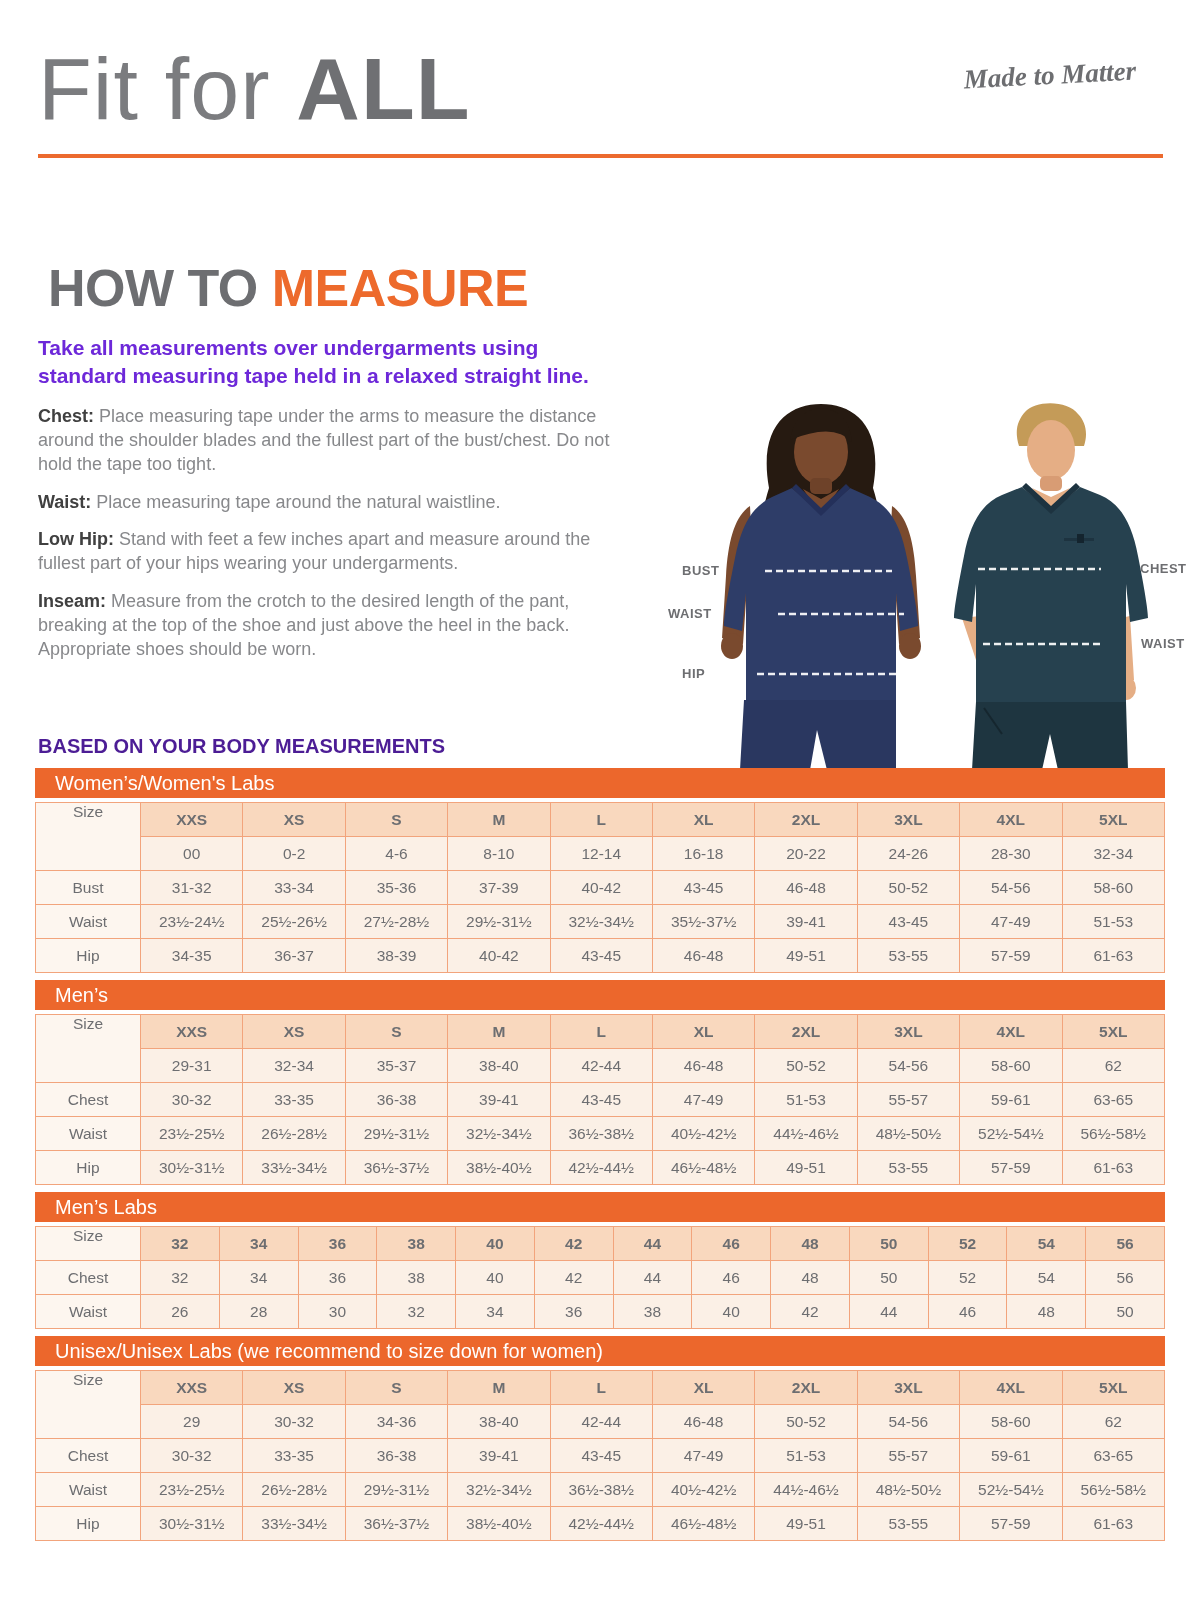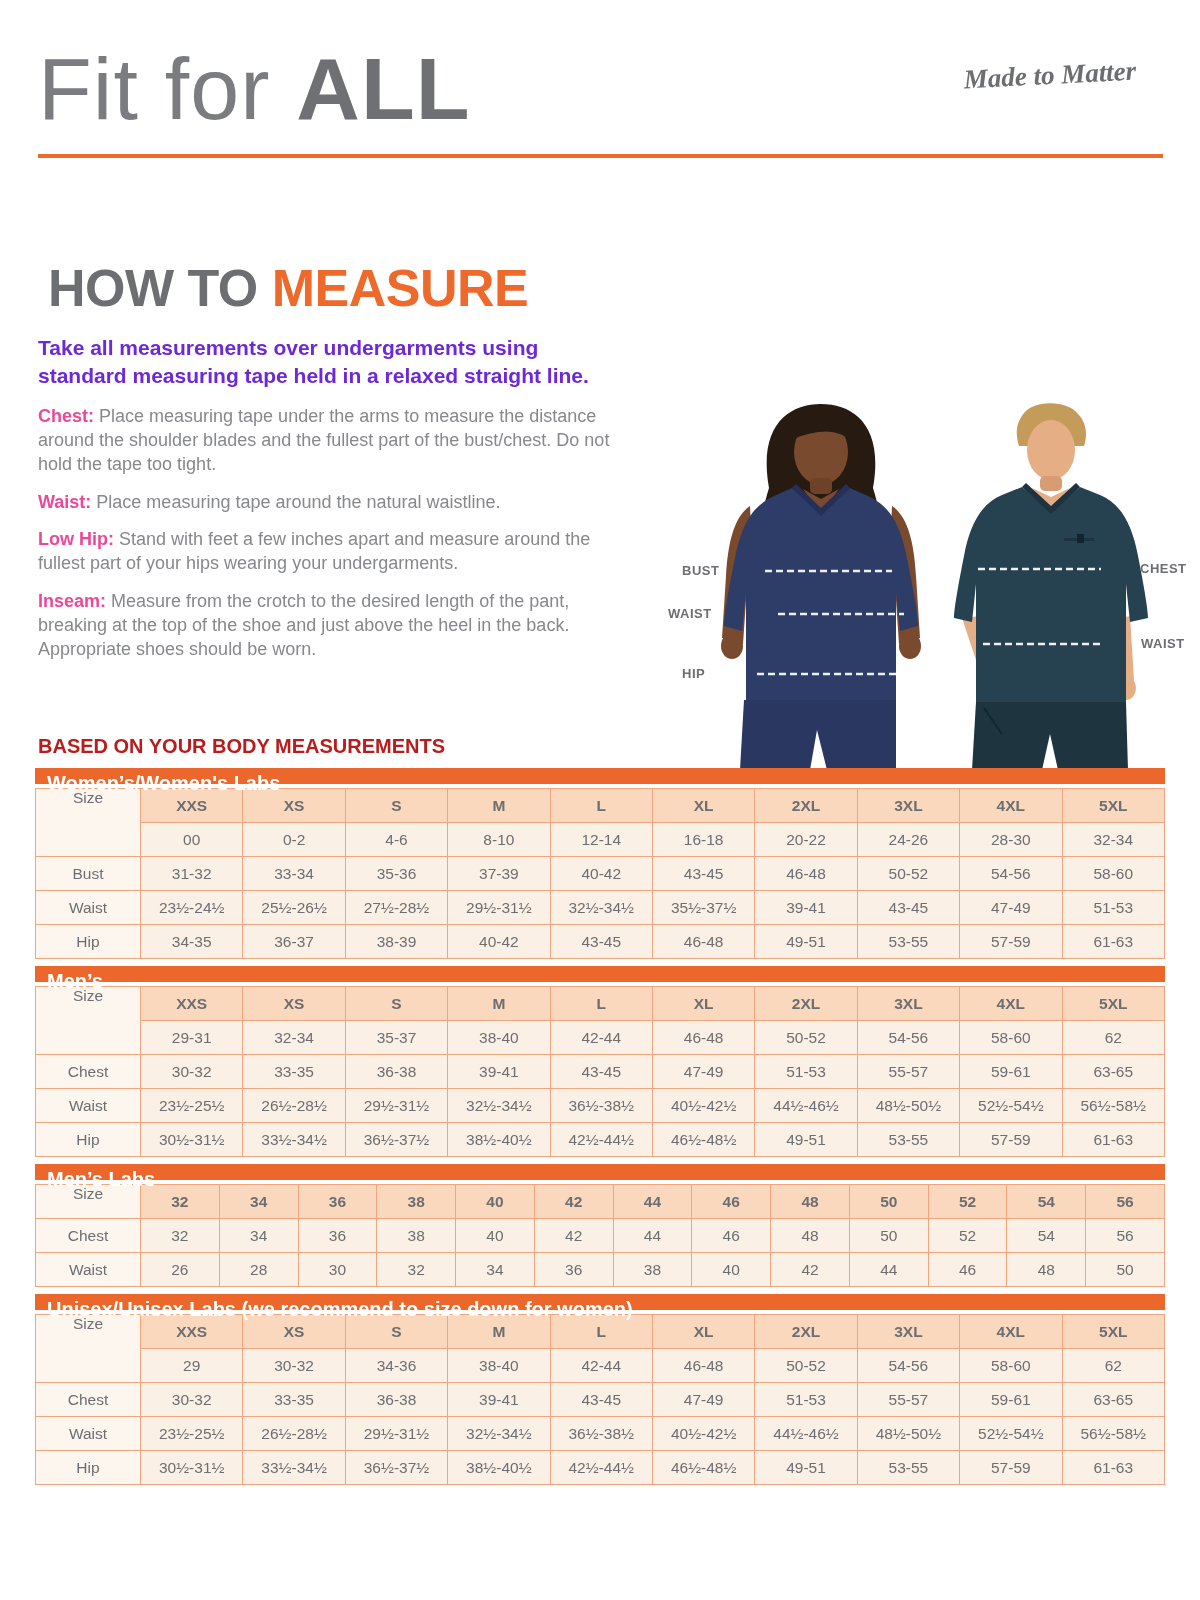--- a/index.html
+++ b/index.html
@@ -15,34 +15,34 @@
   .logo .reg{font-size:14px;font-weight:700;color:#E96325;vertical-align:6px;}
   .logo .tagline{font-family:"Liberation Serif",serif;font-style:italic;font-weight:700;font-size:27px;color:#6d6e71;transform:rotate(-3deg);margin-top:2px;}
   .rule{position:absolute;left:38px;top:154px;width:1125px;height:4px;background:#EC6A2E;}
 
   
   .howto{position:absolute;left:38px;top:248px;width:592px;}
   .howto h2{margin:10px;font-size:52px;font-weight:700;letter-spacing:-0.5px;}
   .howto h2 .g{color:#6d6e71;} .howto h2 .o{color:#ED6A2C;}
   .howto .intro{margin:16px 0 0 0;font-size:21px;font-weight:700;color:#6d28d9;line-height:1.35;width:565px;}
   .howto .item{margin:14px 0 0 0;font-size:18px;color:#87888b;line-height:1.33;width:588px;}
-  .howto .item .term{font-weight:700;color:#ec4899;}
+  .howto .item .term{font-weight:700;color:#404040;}
 
   
   .photo{position:absolute;left:640px;top:388px;width:560px;height:382px;overflow:hidden;}
   .photo svg{position:absolute;left:0;top:0;}
   .meas-label{position:absolute;font-size:13px;font-weight:700;color:#6d6e71;letter-spacing:0.5px;}
 
   
   .fsg-title{position:absolute;left:38px;top:686px;margin:0;font-size:37px;font-weight:700;color:#76777a;letter-spacing:-0.5px;}
-  .fsg-sub{position:absolute;left:38px;top:735px;margin:0;font-size:20px;font-weight:700;color:#b91c1c;}
+  .fsg-sub{position:absolute;left:38px;top:735px;margin:0;font-size:20px;font-weight:700;color:#4c1d95;}
 
   .tables{position:absolute;left:35px;top:768px;width:1130px;}
   .table-block{margin-bottom:7px;}
-  .bar{background:#EC672C;color:#fff;font-weight:700;font-size:20px;height:16px;line-height:30px;padding-left:12px;margin-bottom:4px;}
+  .bar{background:#EC672C;color:#fff;font-weight:400;font-size:20px;height:30px;line-height:30px;padding-left:20px;margin-bottom:4px;}
   table.size-table{border-collapse:collapse;width:100%;table-layout:fixed;}
   table.size-table td{border:1px solid #F2A47C;height:33px;font-size:15.5px;color:#6d6e71;text-align:center;padding:0;overflow:hidden;}
   td.corner-cell,td.row-label{background:#FDF6EF;text-align:left;padding-left:10px;font-size:16px;}
   td.corner-cell{vertical-align:top;padding-top:8px;}
   td.size-head{background:#F9D8BE;font-weight:700;height:35px;font-size:16px;border-bottom:3px solid #ffffff;}
   td.num-cell,td.data-cell{background:#FBF0E6;}
 </style>
 </head>
 <body>
 

